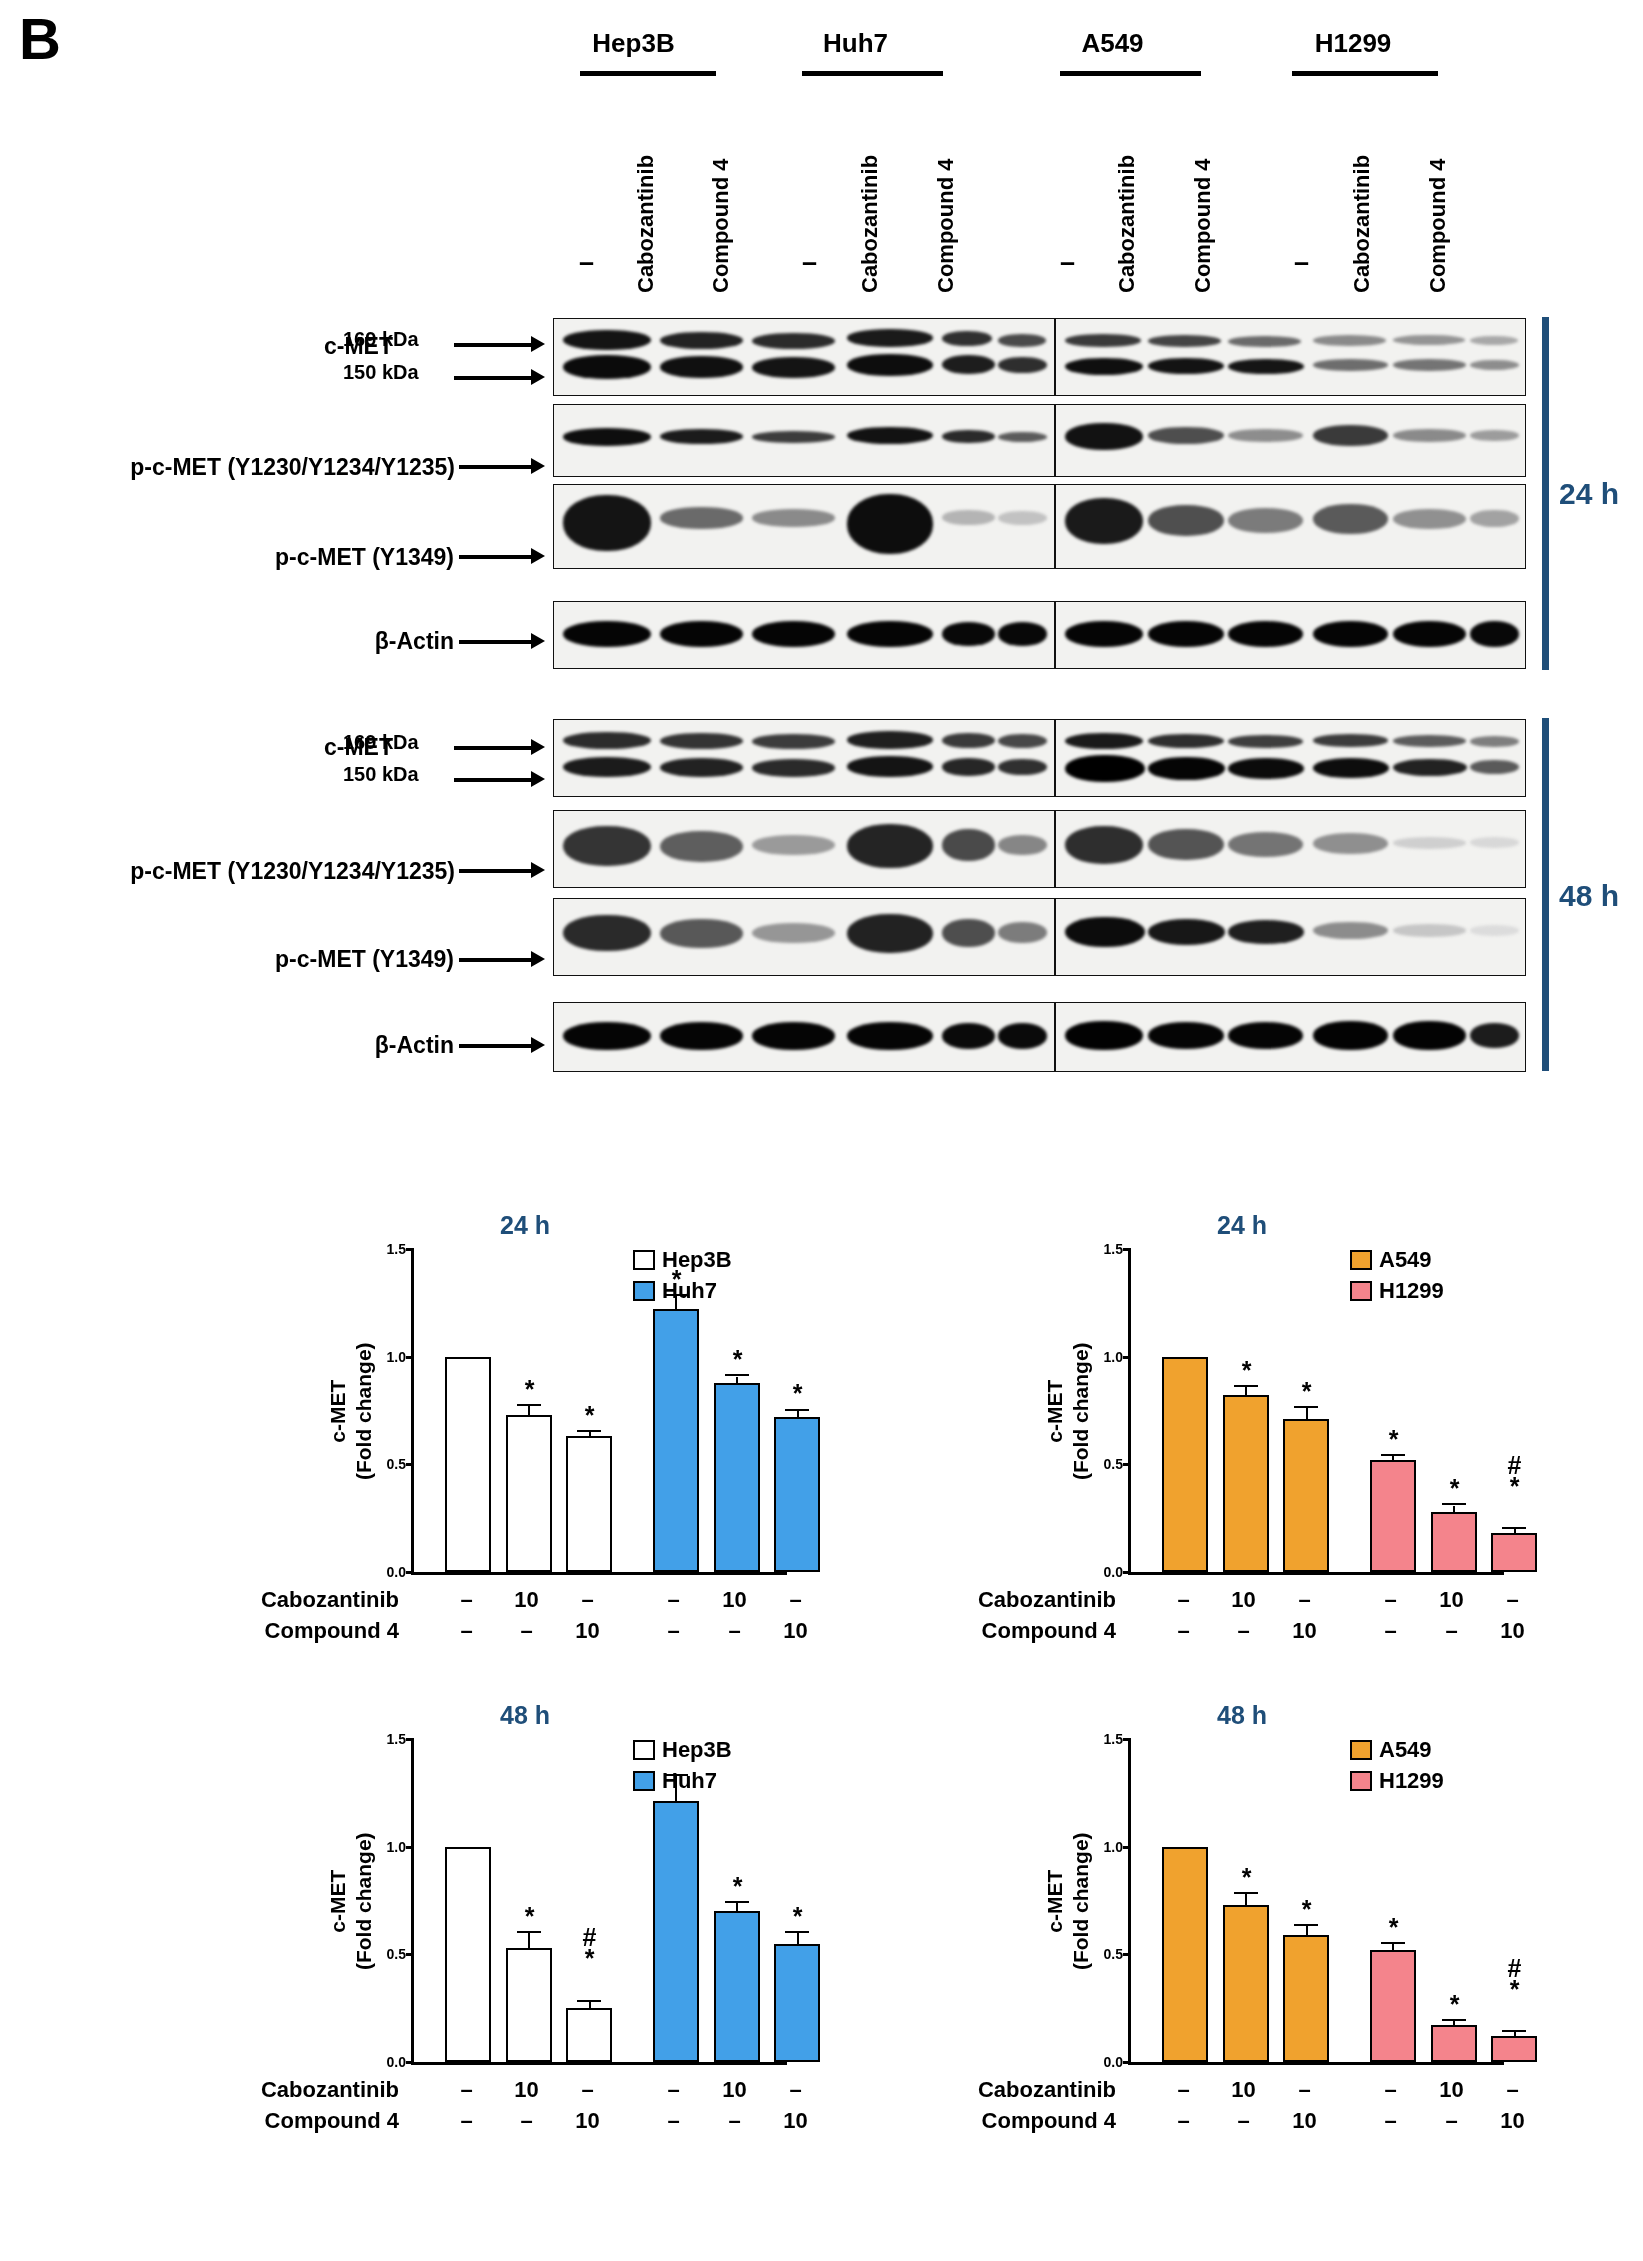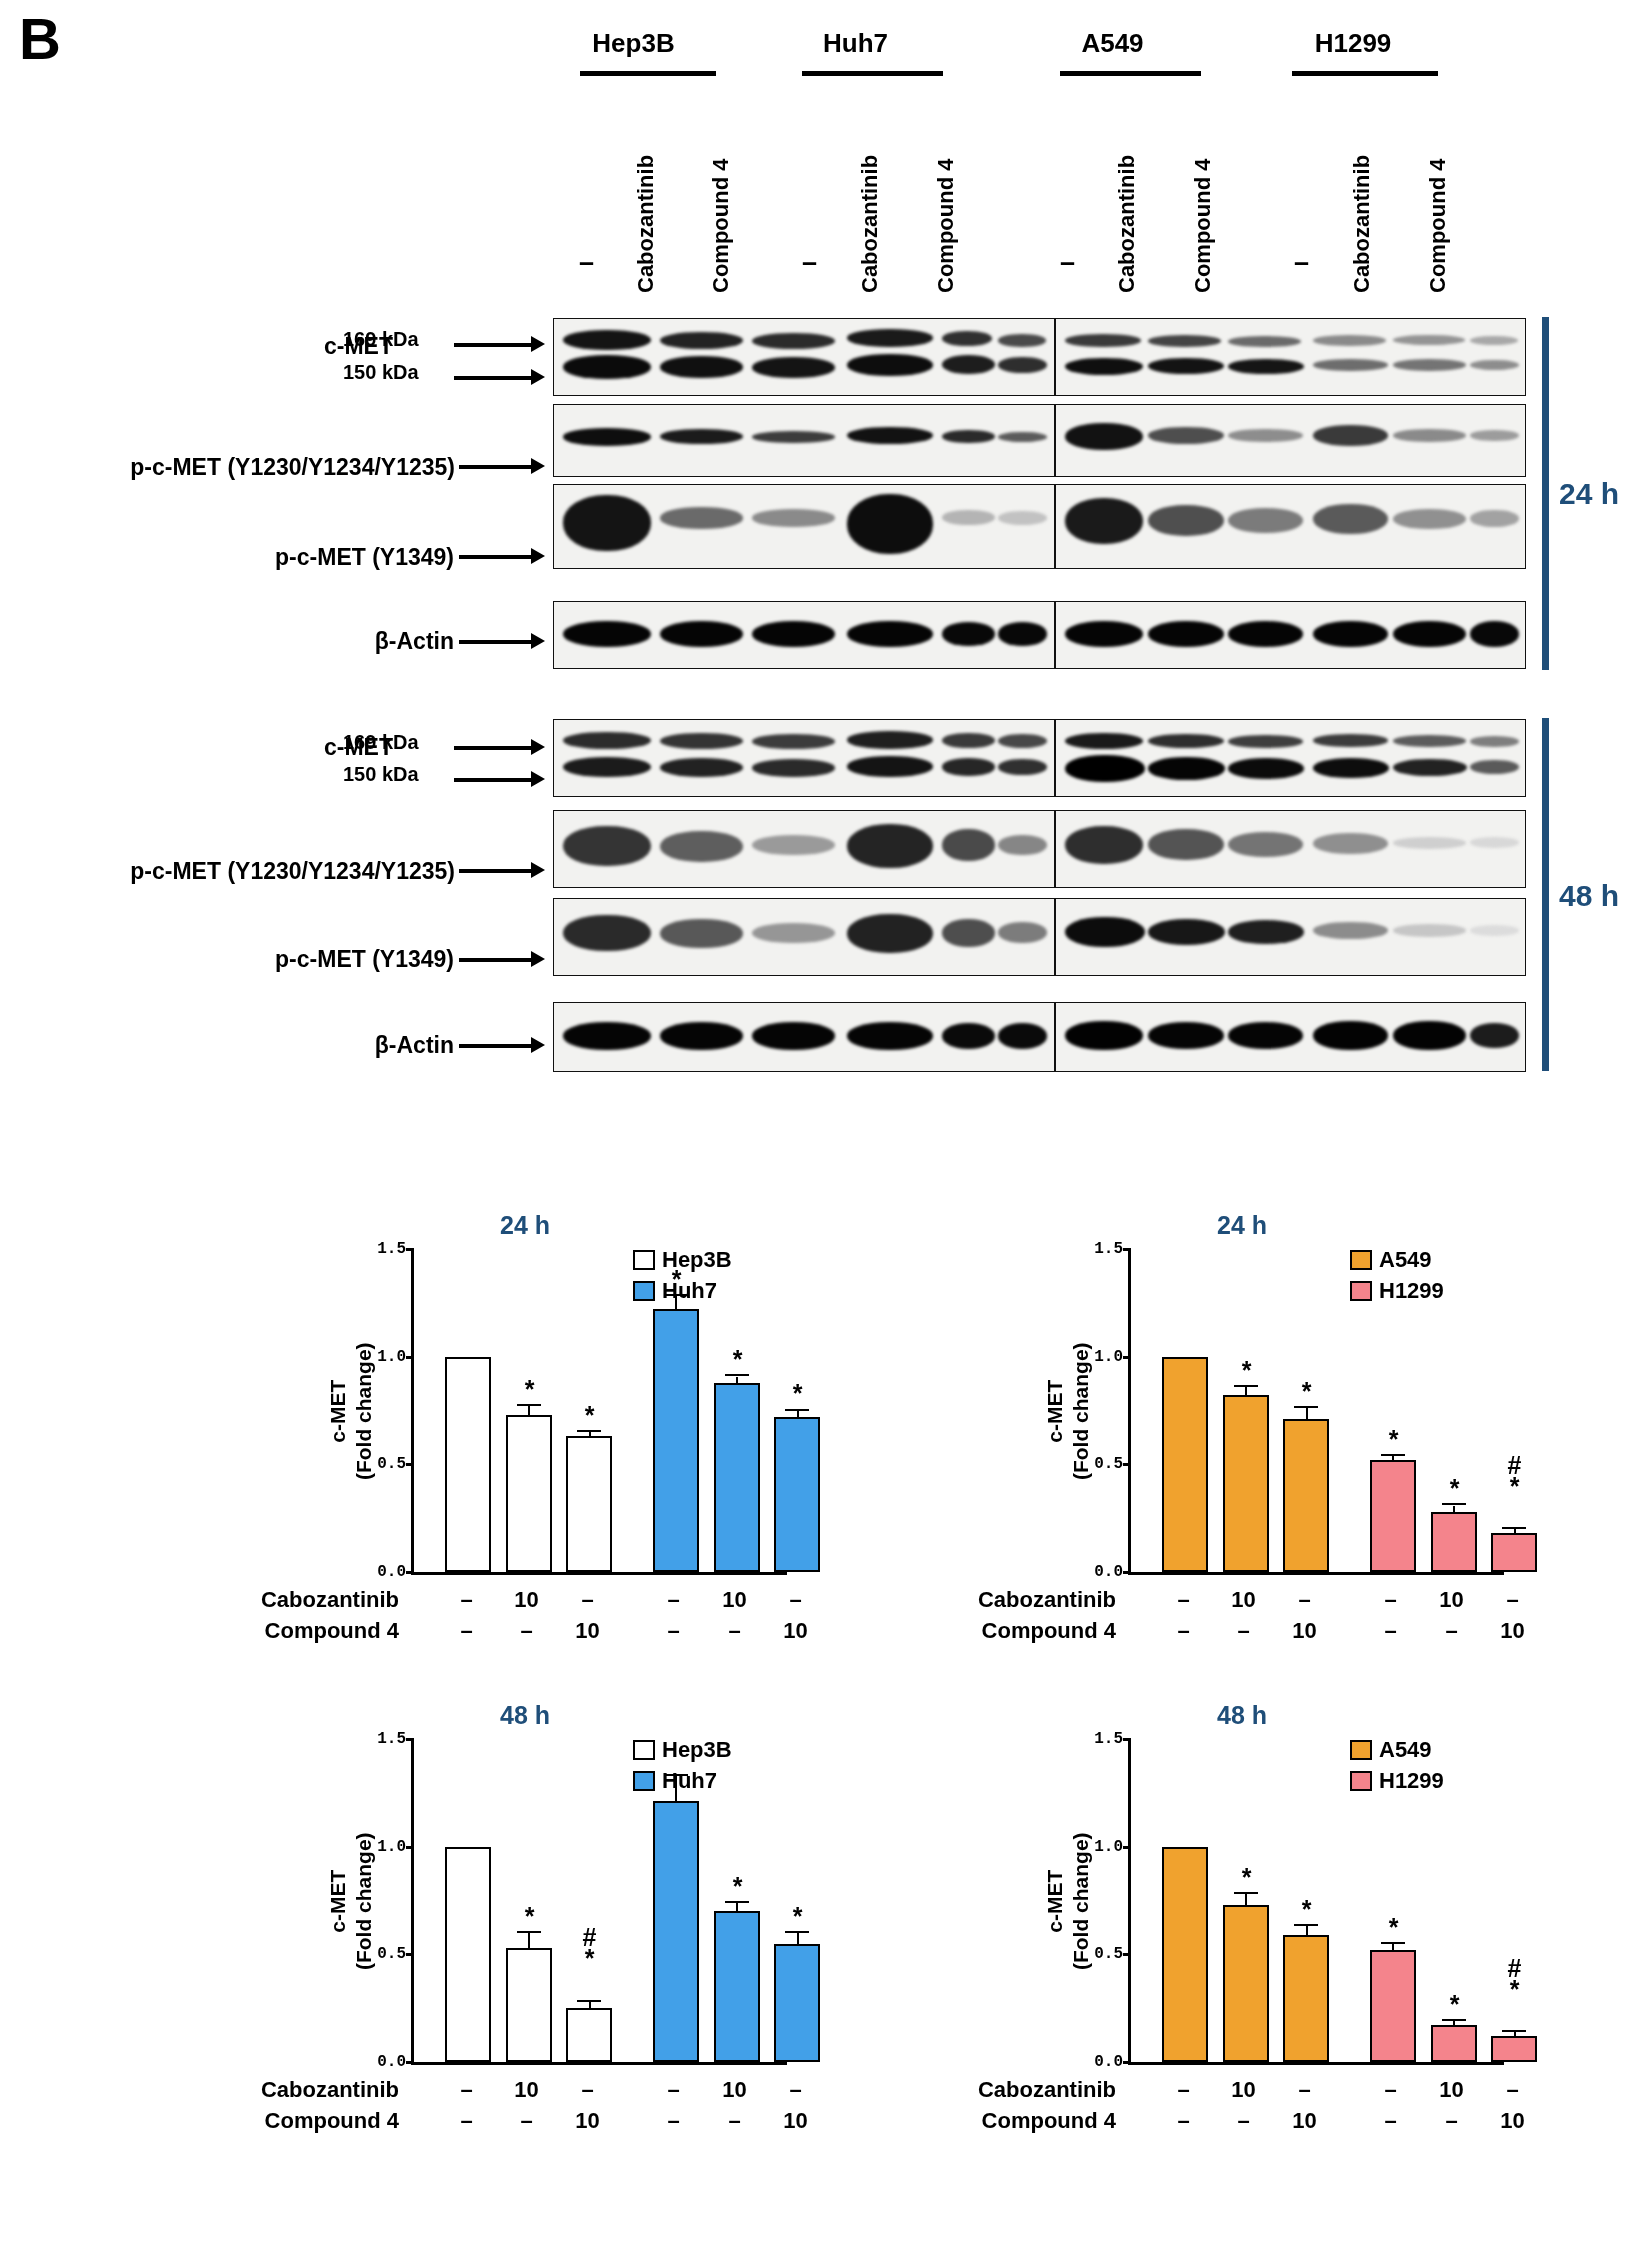--- a/index.html
+++ b/index.html
@@ -26,21 +26,21 @@
   .blotbox{position:absolute;background:#f2f2f0;border:1.5px solid #111;overflow:hidden;}
   .band{position:absolute;border-radius:48%;filter:blur(1.5px);}
 
   .time-bar{position:absolute;width:7px;background:#1f4e79;}
   .time-label{position:absolute;font-size:30px;font-weight:bold;color:#1f4e79;}
 
   
   .chart-block{position:absolute;}
   .chart-title{position:absolute;font-size:25px;font-weight:bold;color:#1f4e79;text-align:center;width:100%;}
   .plot{position:absolute;border-left:3px solid #000;border-bottom:3px solid #000;box-sizing:content-box;}
-  .ytick{position:absolute;right:100%;font-size:16px;font-weight:bold;transform:translateY(-50%);padding-right:8px;white-space:nowrap;font-family:Liberation Mono, monospace;}
+  .ytick{position:absolute;right:100%;font-size:14px;font-weight:bold;transform:translateY(-50%);padding-right:8px;white-space:nowrap;}
   .ytickmark{position:absolute;right:100%;width:8px;height:2.5px;background:#000;}
   .yaxis-title{position:absolute;font-size:21px;font-weight:bold;text-align:center;white-space:nowrap;
       transform:rotate(-90deg);transform-origin:center center;line-height:1.25;}
   .bar{position:absolute;border:2px solid #000;box-sizing:border-box;}
   .errbar{position:absolute;width:2px;background:#000;}
   .errcap{position:absolute;height:2px;background:#000;}
   .star{position:absolute;font-size:25px;font-weight:bold;text-align:center;line-height:0.85;}
   .legend{position:absolute;}
   .legend-row{display:flex;align-items:center;margin-bottom:5px;}
   .legend-swatch{width:22px;height:20px;border:2px solid #000;box-sizing:border-box;margin-right:7px;}

